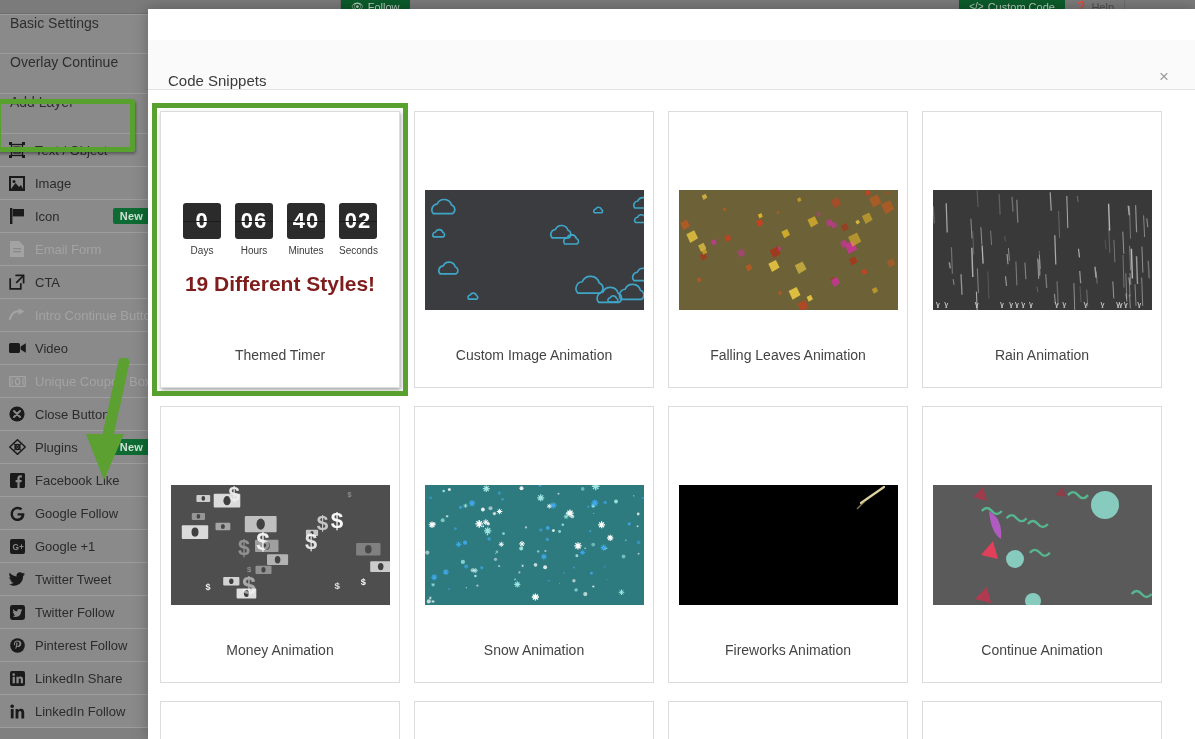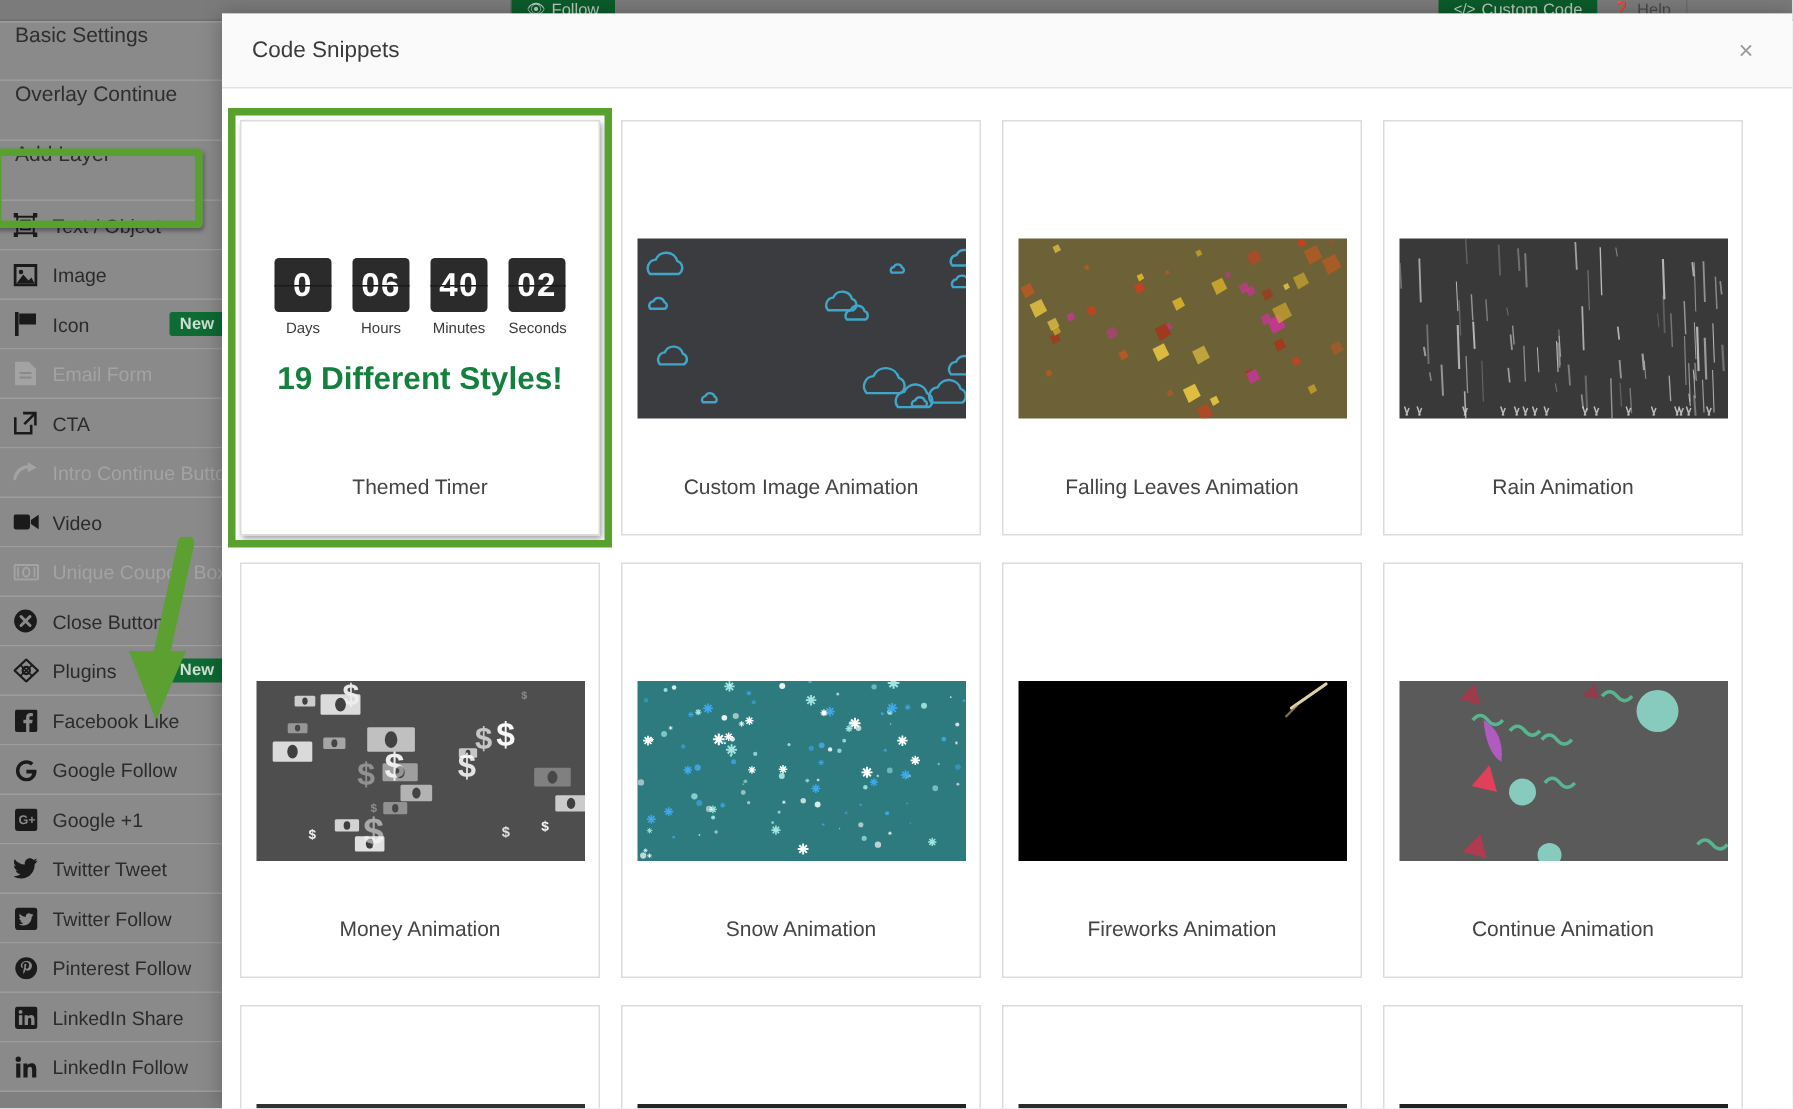--- a/index.html
+++ b/index.html
@@ -72,21 +72,21 @@
   .arrow { position:absolute; left:80px; top:358px; z-index:31; pointer-events:none; }
 
   
   .modal {
     position:absolute; left:148px; top:9px; width:1047px; height:730px;
     background:#ffffff; box-shadow:0 0 14px rgba(0,0,0,.28);
     z-index:20; overflow:hidden;
   }
   .modal-head {
     height:50px; background:#fafafa; border-bottom:1px solid #e2e2e2;
-    display:flex; align-items:center; padding:0 20px;
+    display:flex; align-items:flex-end; padding:0 20px;margin-top:31px;
   }
   .modal-title { font-size:15px; color:#3b3b3b; flex:1 1 auto; }
   .modal-close {
     font-size:17px; color:#9a9a9a; line-height:1;
     padding:4px 6px; cursor:pointer; background:none; border:none;
     font-family:"Liberation Sans", sans-serif;
   }
   .modal-body { padding:21px 12px 0 12px; height:680px; overflow:hidden; }
 
   .grid { display:flex; flex-wrap:wrap; gap:0 14px; }
@@ -115,21 +115,21 @@
   .timer-row { display:flex; gap:14px; justify-content:center; }
   .t-unit { width:38px; }
   .t-box {
     height:36px; background:#2b2b2b; color:#fff; border-radius:3px;
     display:flex; align-items:center; justify-content:center;
     font-size:22px; font-weight:700; letter-spacing:1px;
     position:relative;
   }
   .t-box::after{content:"";position:absolute;left:0;right:0;top:50%;height:1px;background:#1b1b1b;}
   .t-cap { font-size:10px; color:#3a3a3a; margin-top:6px; }
-  .t-tag { color:#15803d; font-size:21px; font-weight:700; margin-top:16px; }
+  .t-tag { color:#7f1d1d; font-size:21px; font-weight:700; margin-top:16px; }
 
   .partial-thumb { height:27px; width:219px; margin-top:auto; margin-bottom:0; }
   .card.partial { height:94px; justify-content:flex-end; }
   svg.spr { position:absolute; left:0; top:0; }
 </style>
 </head>
 <body>
 
 <div id="root">
 

